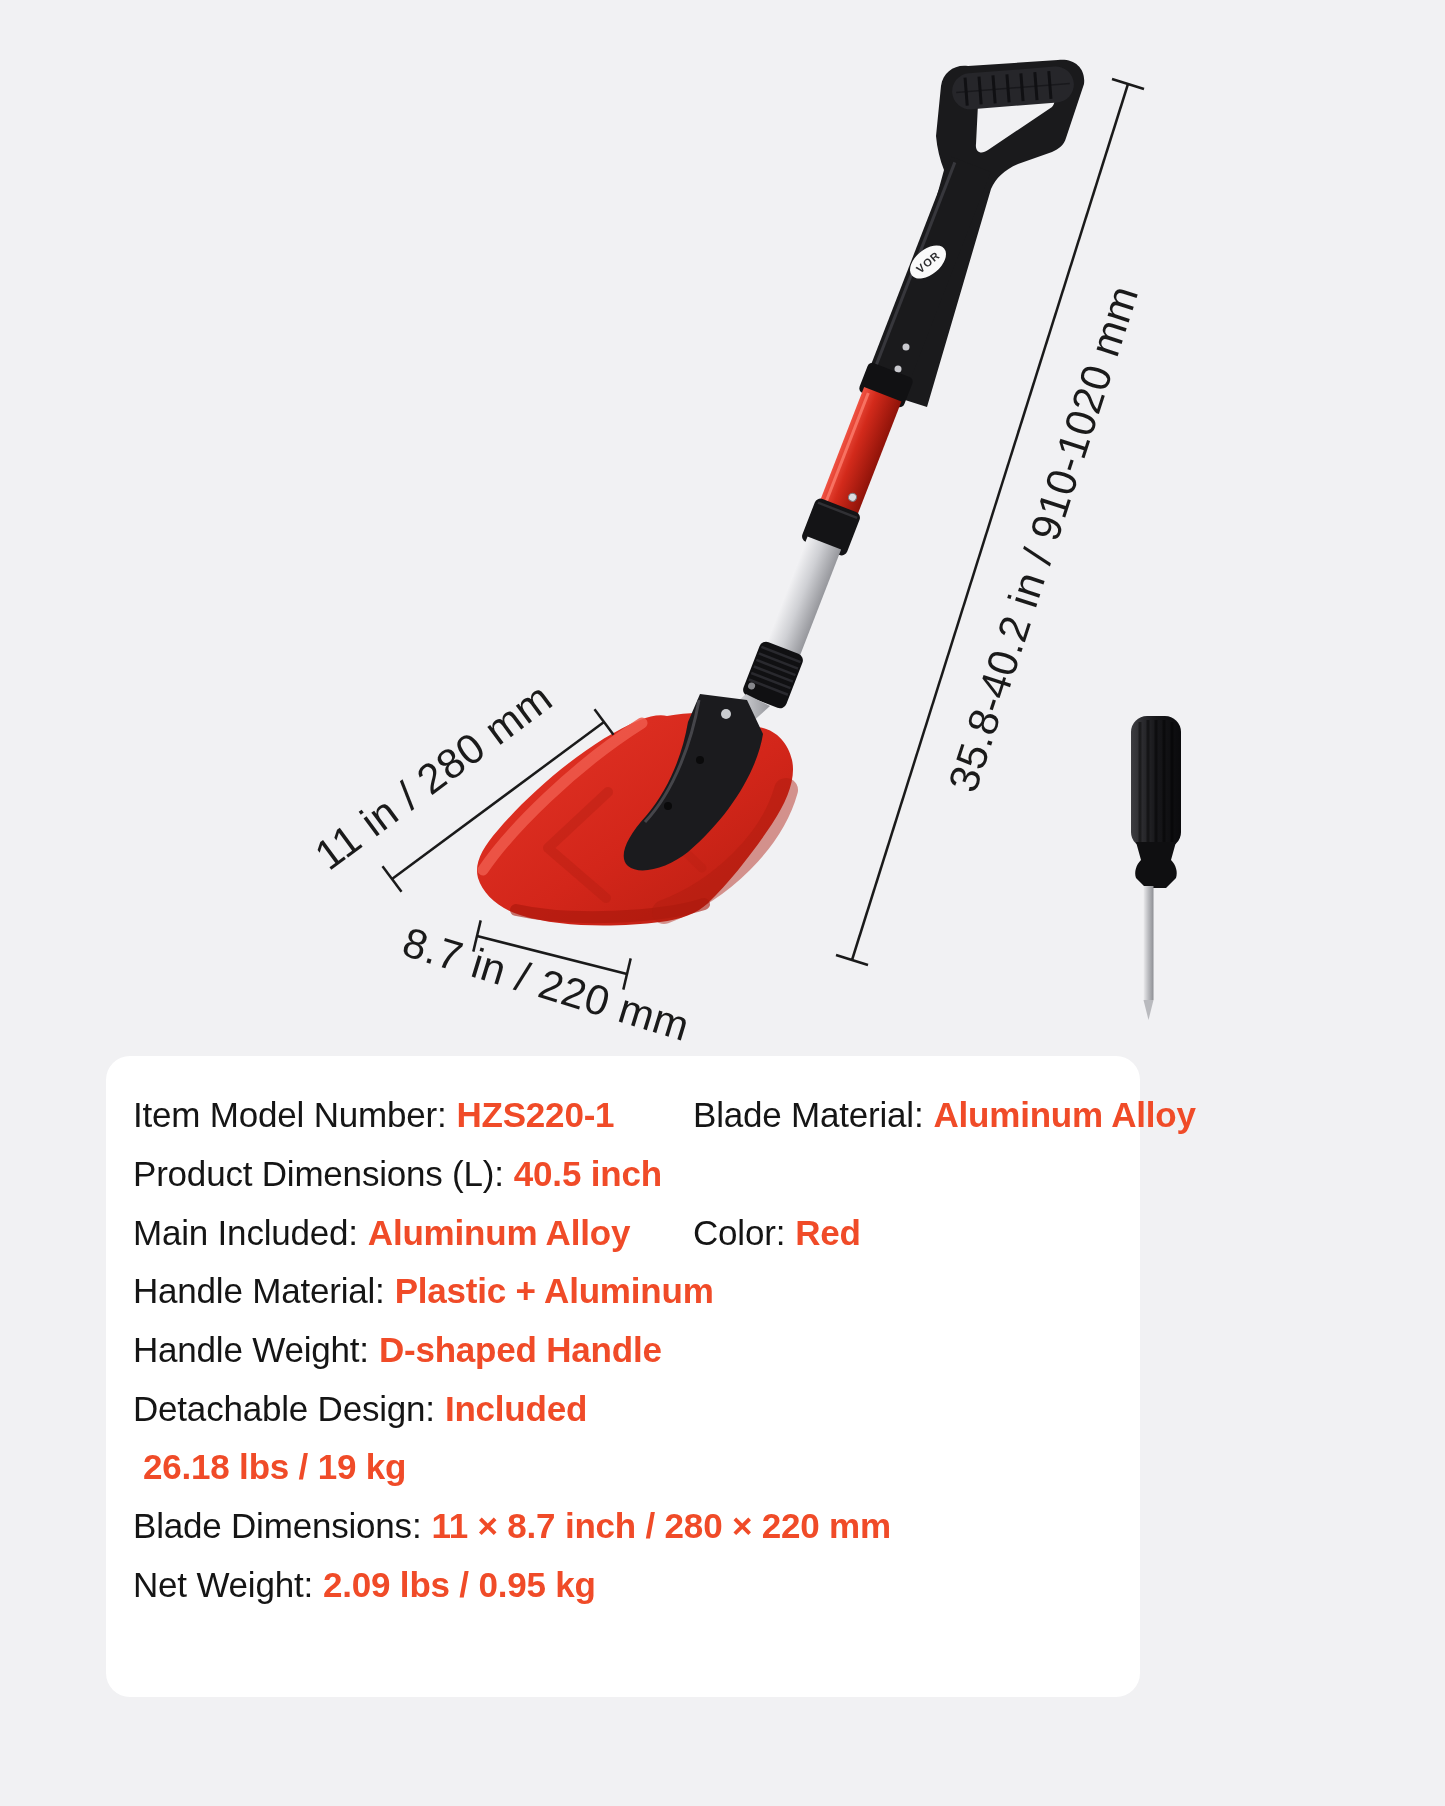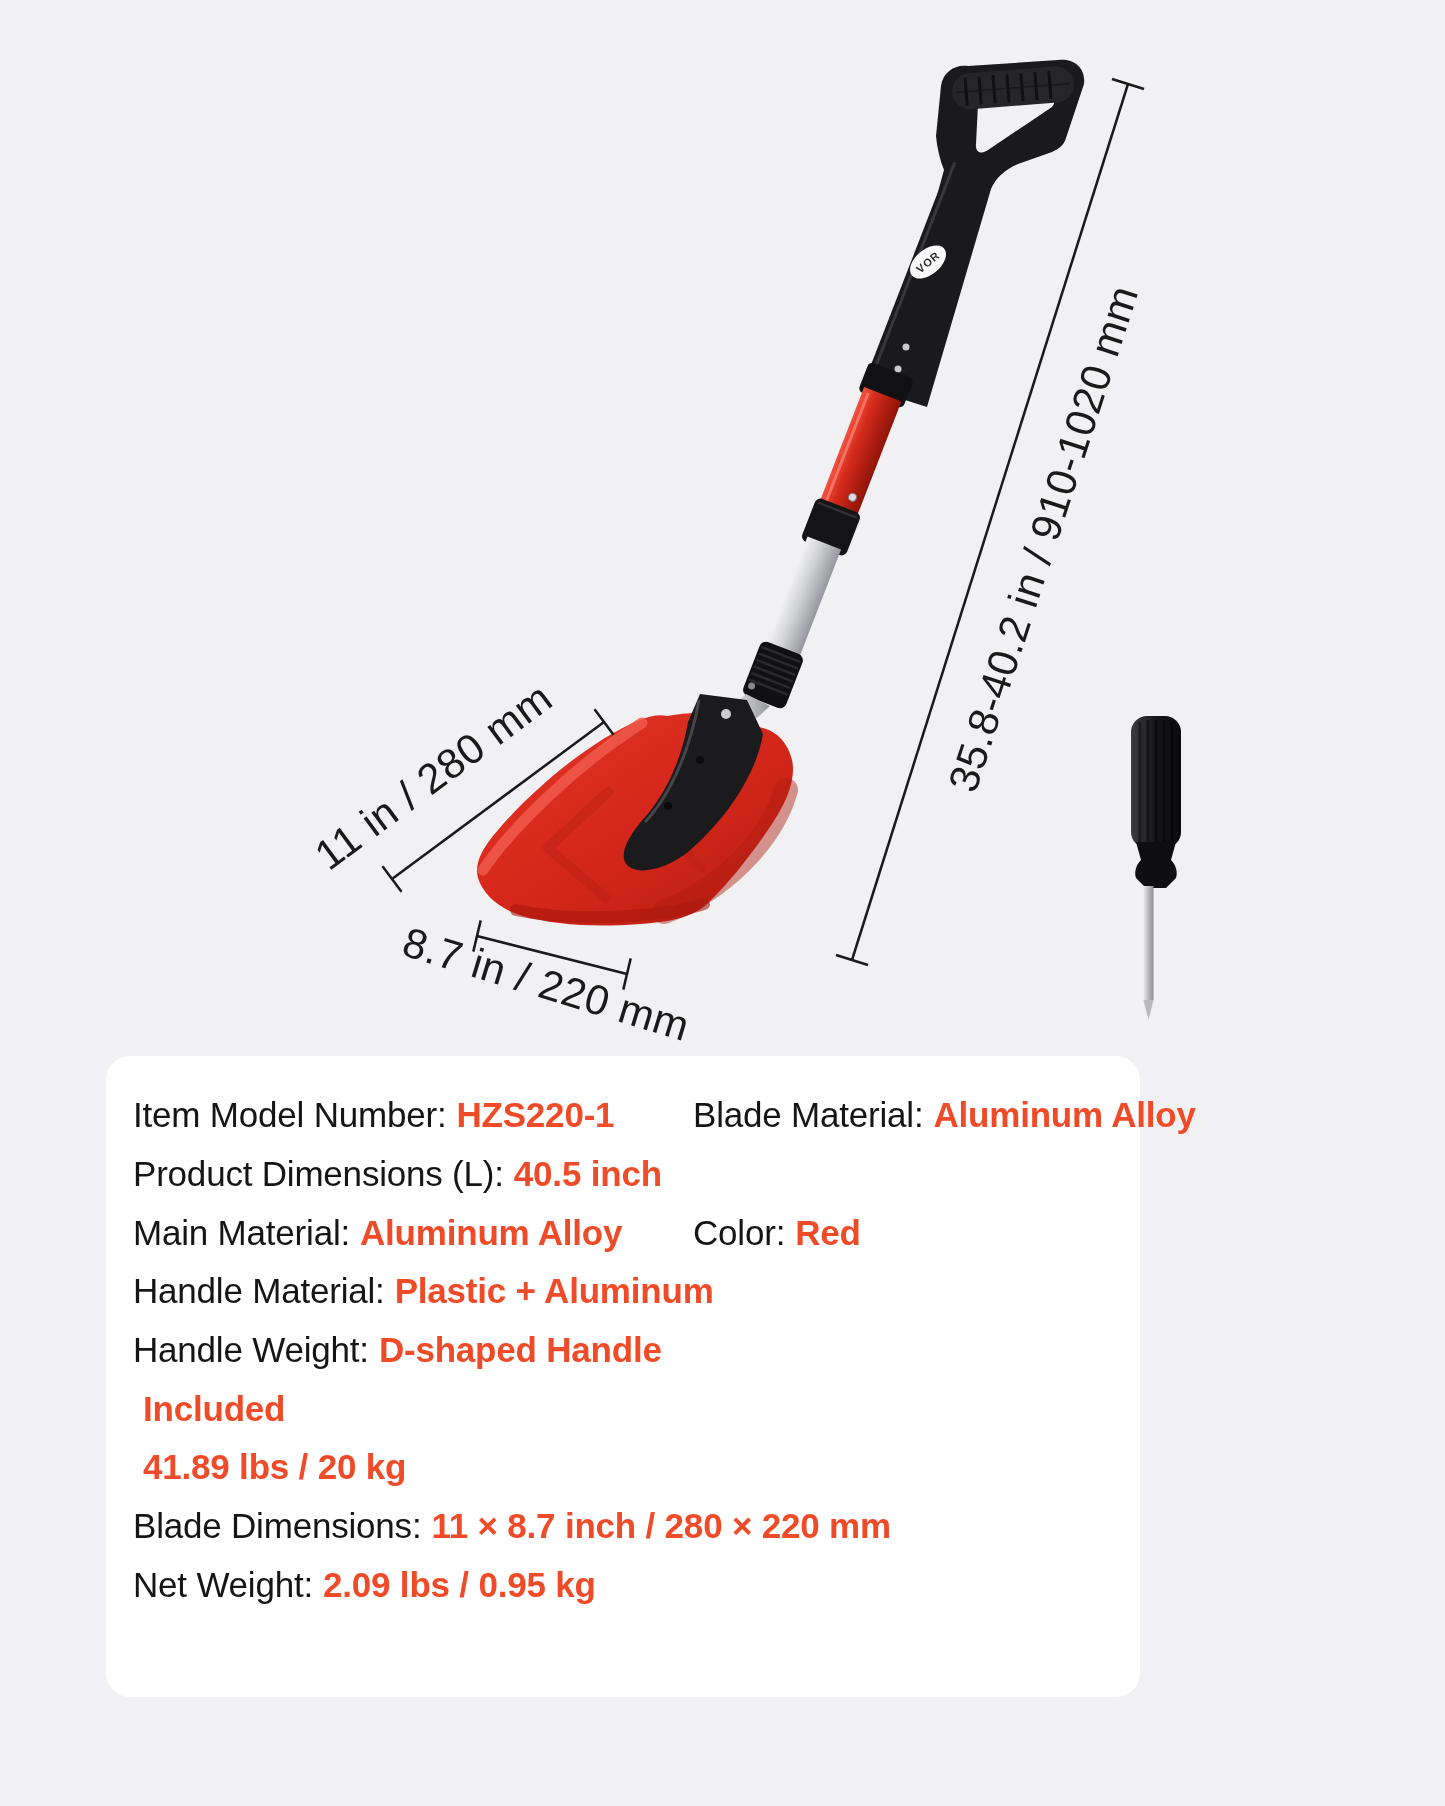--- a/index.html
+++ b/index.html
@@ -197,21 +197,21 @@
           </span>
         </div>
         <div class="spec-row">
           <span class="spec-cell">
             <span class="spec-label">Product Dimensions (L):</span>
             <span class="spec-value">40.5 inch</span>
           </span>
         </div>
         <div class="spec-row">
           <span class="spec-cell">
-            <span class="spec-label">Main Material:</span>
+            <span class="spec-label">Main Included:</span>
             <span class="spec-value">Aluminum Alloy</span>
           </span>
           <span class="spec-cell">
             <span class="spec-label">Color:</span>
             <span class="spec-value">Red</span>
           </span>
         </div>
         <div class="spec-row">
           <span class="spec-cell">
             <span class="spec-label">Handle Material:</span>
@@ -219,26 +219,27 @@
           </span>
         </div>
         <div class="spec-row">
           <span class="spec-cell">
             <span class="spec-label">Handle Weight:</span>
             <span class="spec-value">D-shaped Handle</span>
           </span>
         </div>
         <div class="spec-row">
           <span class="spec-cell">
+            <span class="spec-label">Detachable Design:</span>
             <span class="spec-value">Included</span>
           </span>
         </div>
         <div class="spec-row">
           <span class="spec-cell">
-            <span class="spec-value">41.89 lbs / 20 kg</span>
+            <span class="spec-value">26.18 lbs / 19 kg</span>
           </span>
         </div>
         <div class="spec-row">
           <span class="spec-cell">
             <span class="spec-label">Blade Dimensions:</span>
             <span class="spec-value">11 × 8.7 inch / 280 × 220 mm</span>
           </span>
         </div>
         <div class="spec-row">
           <span class="spec-cell">

